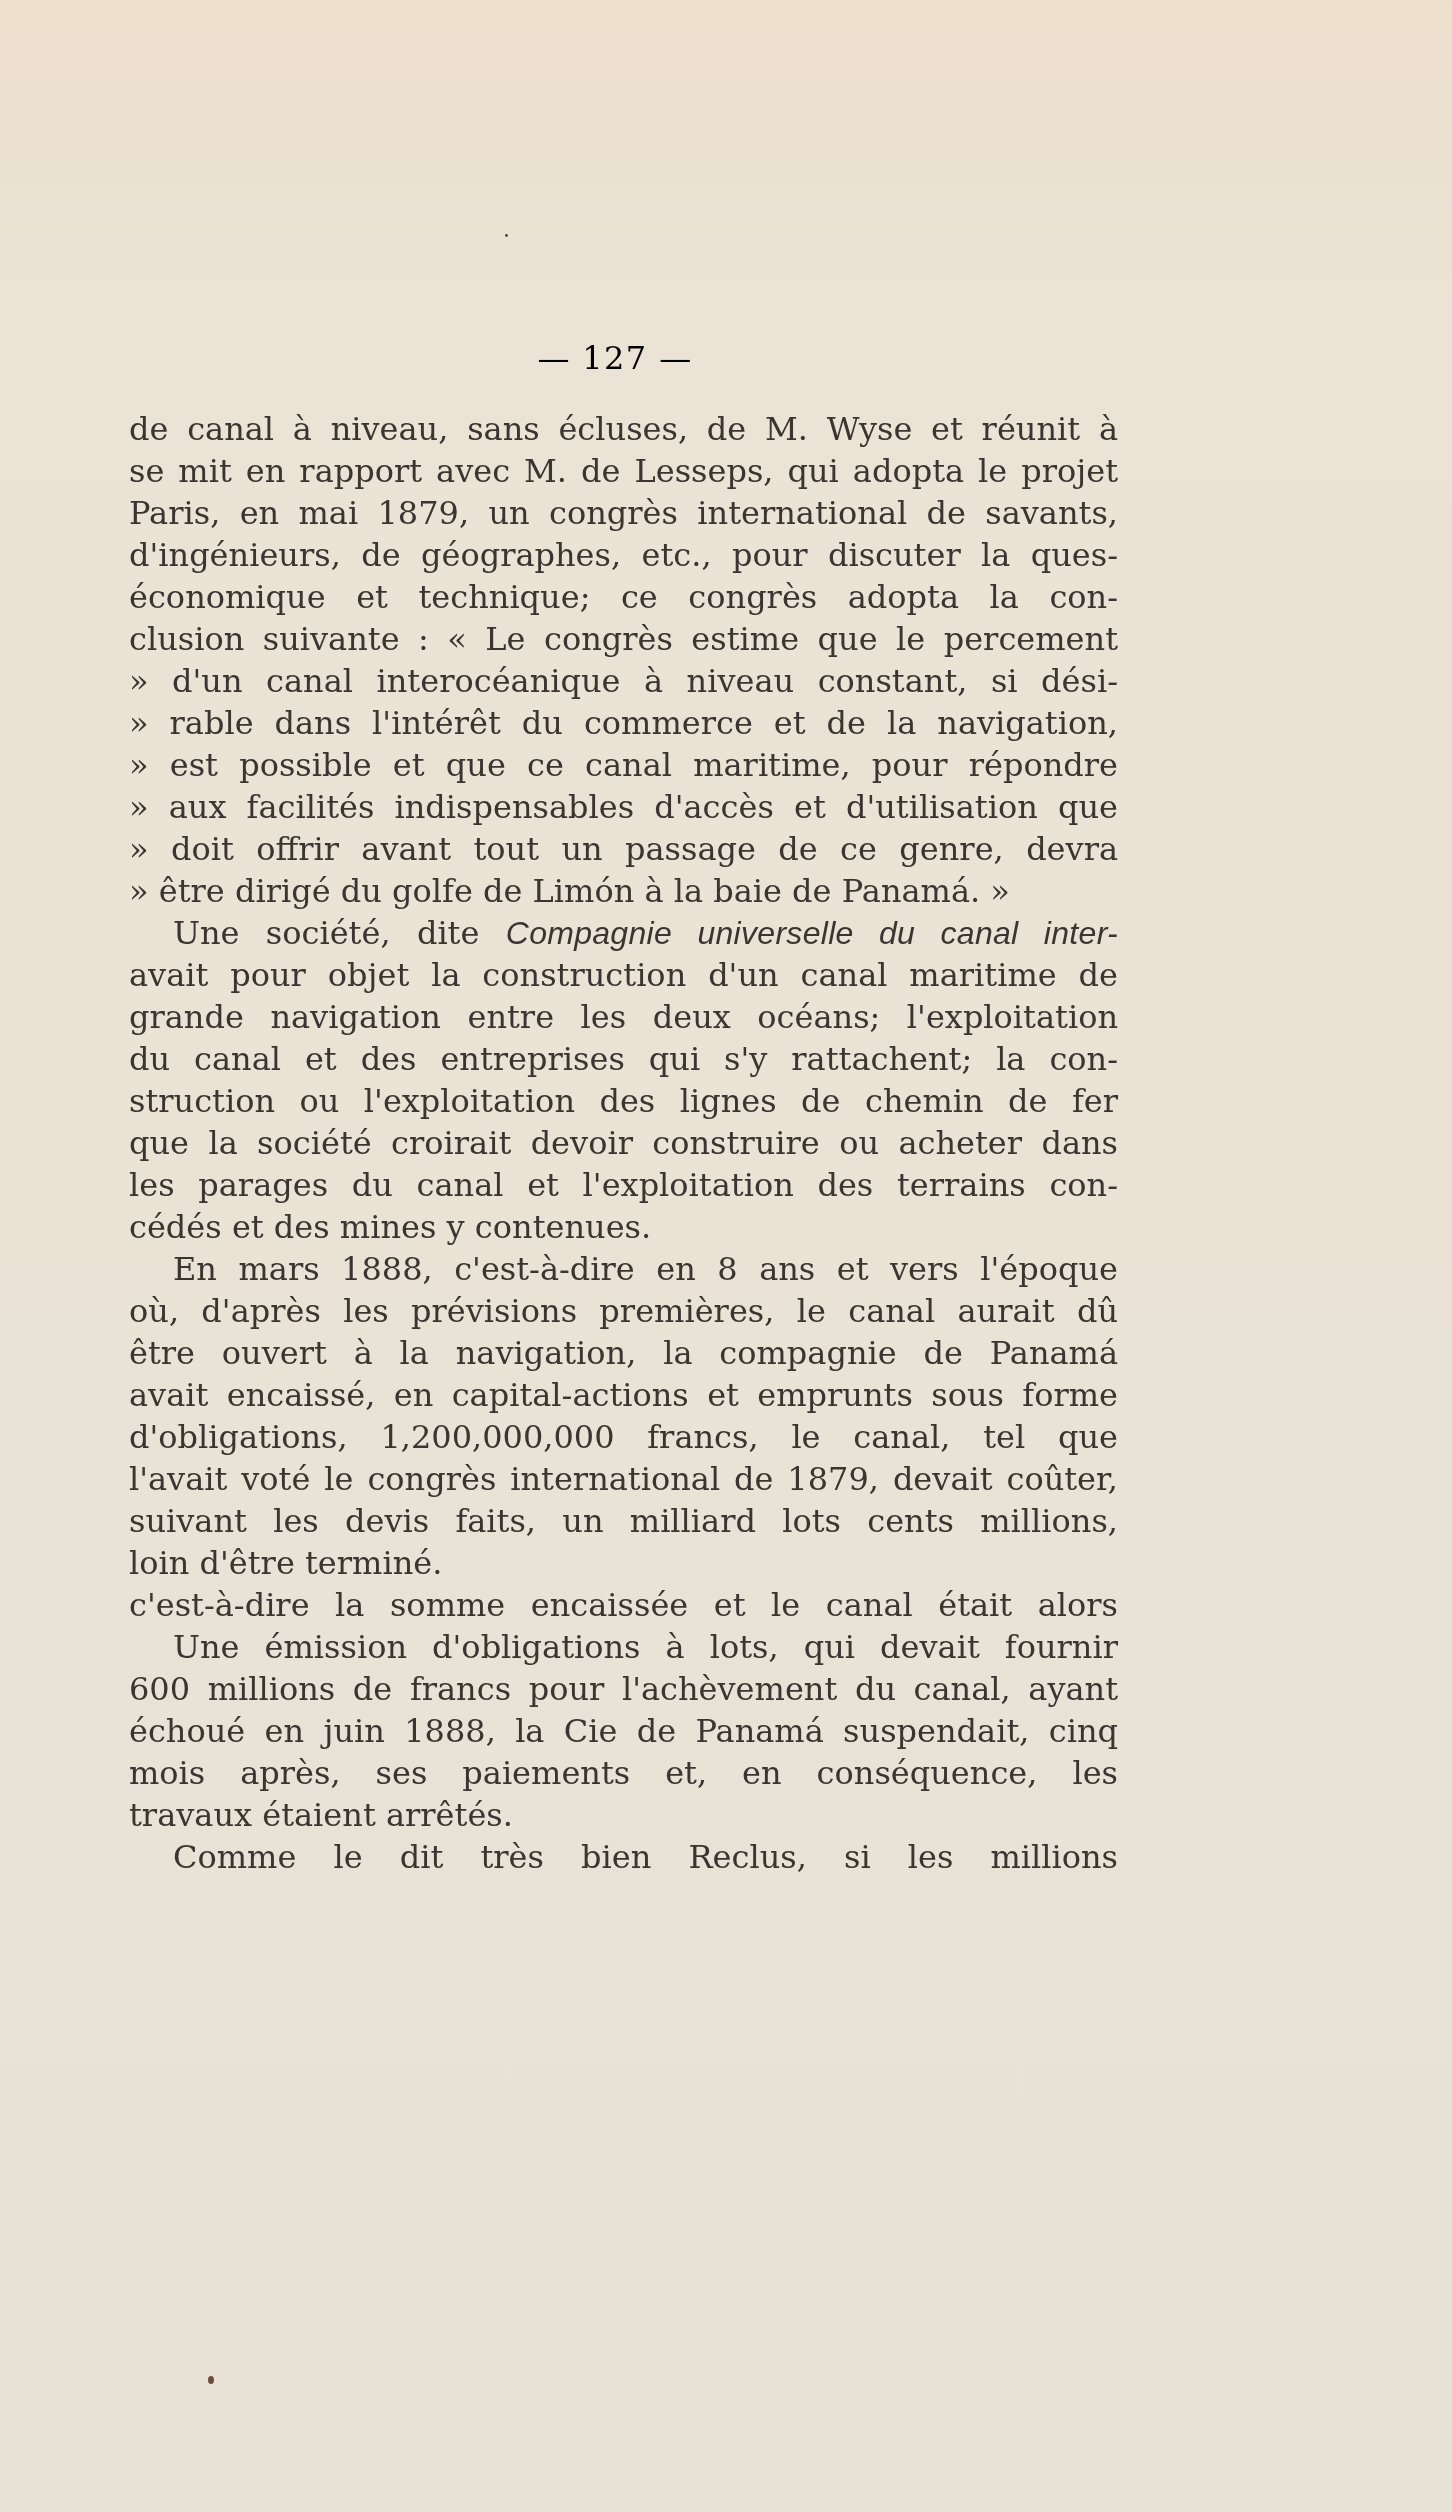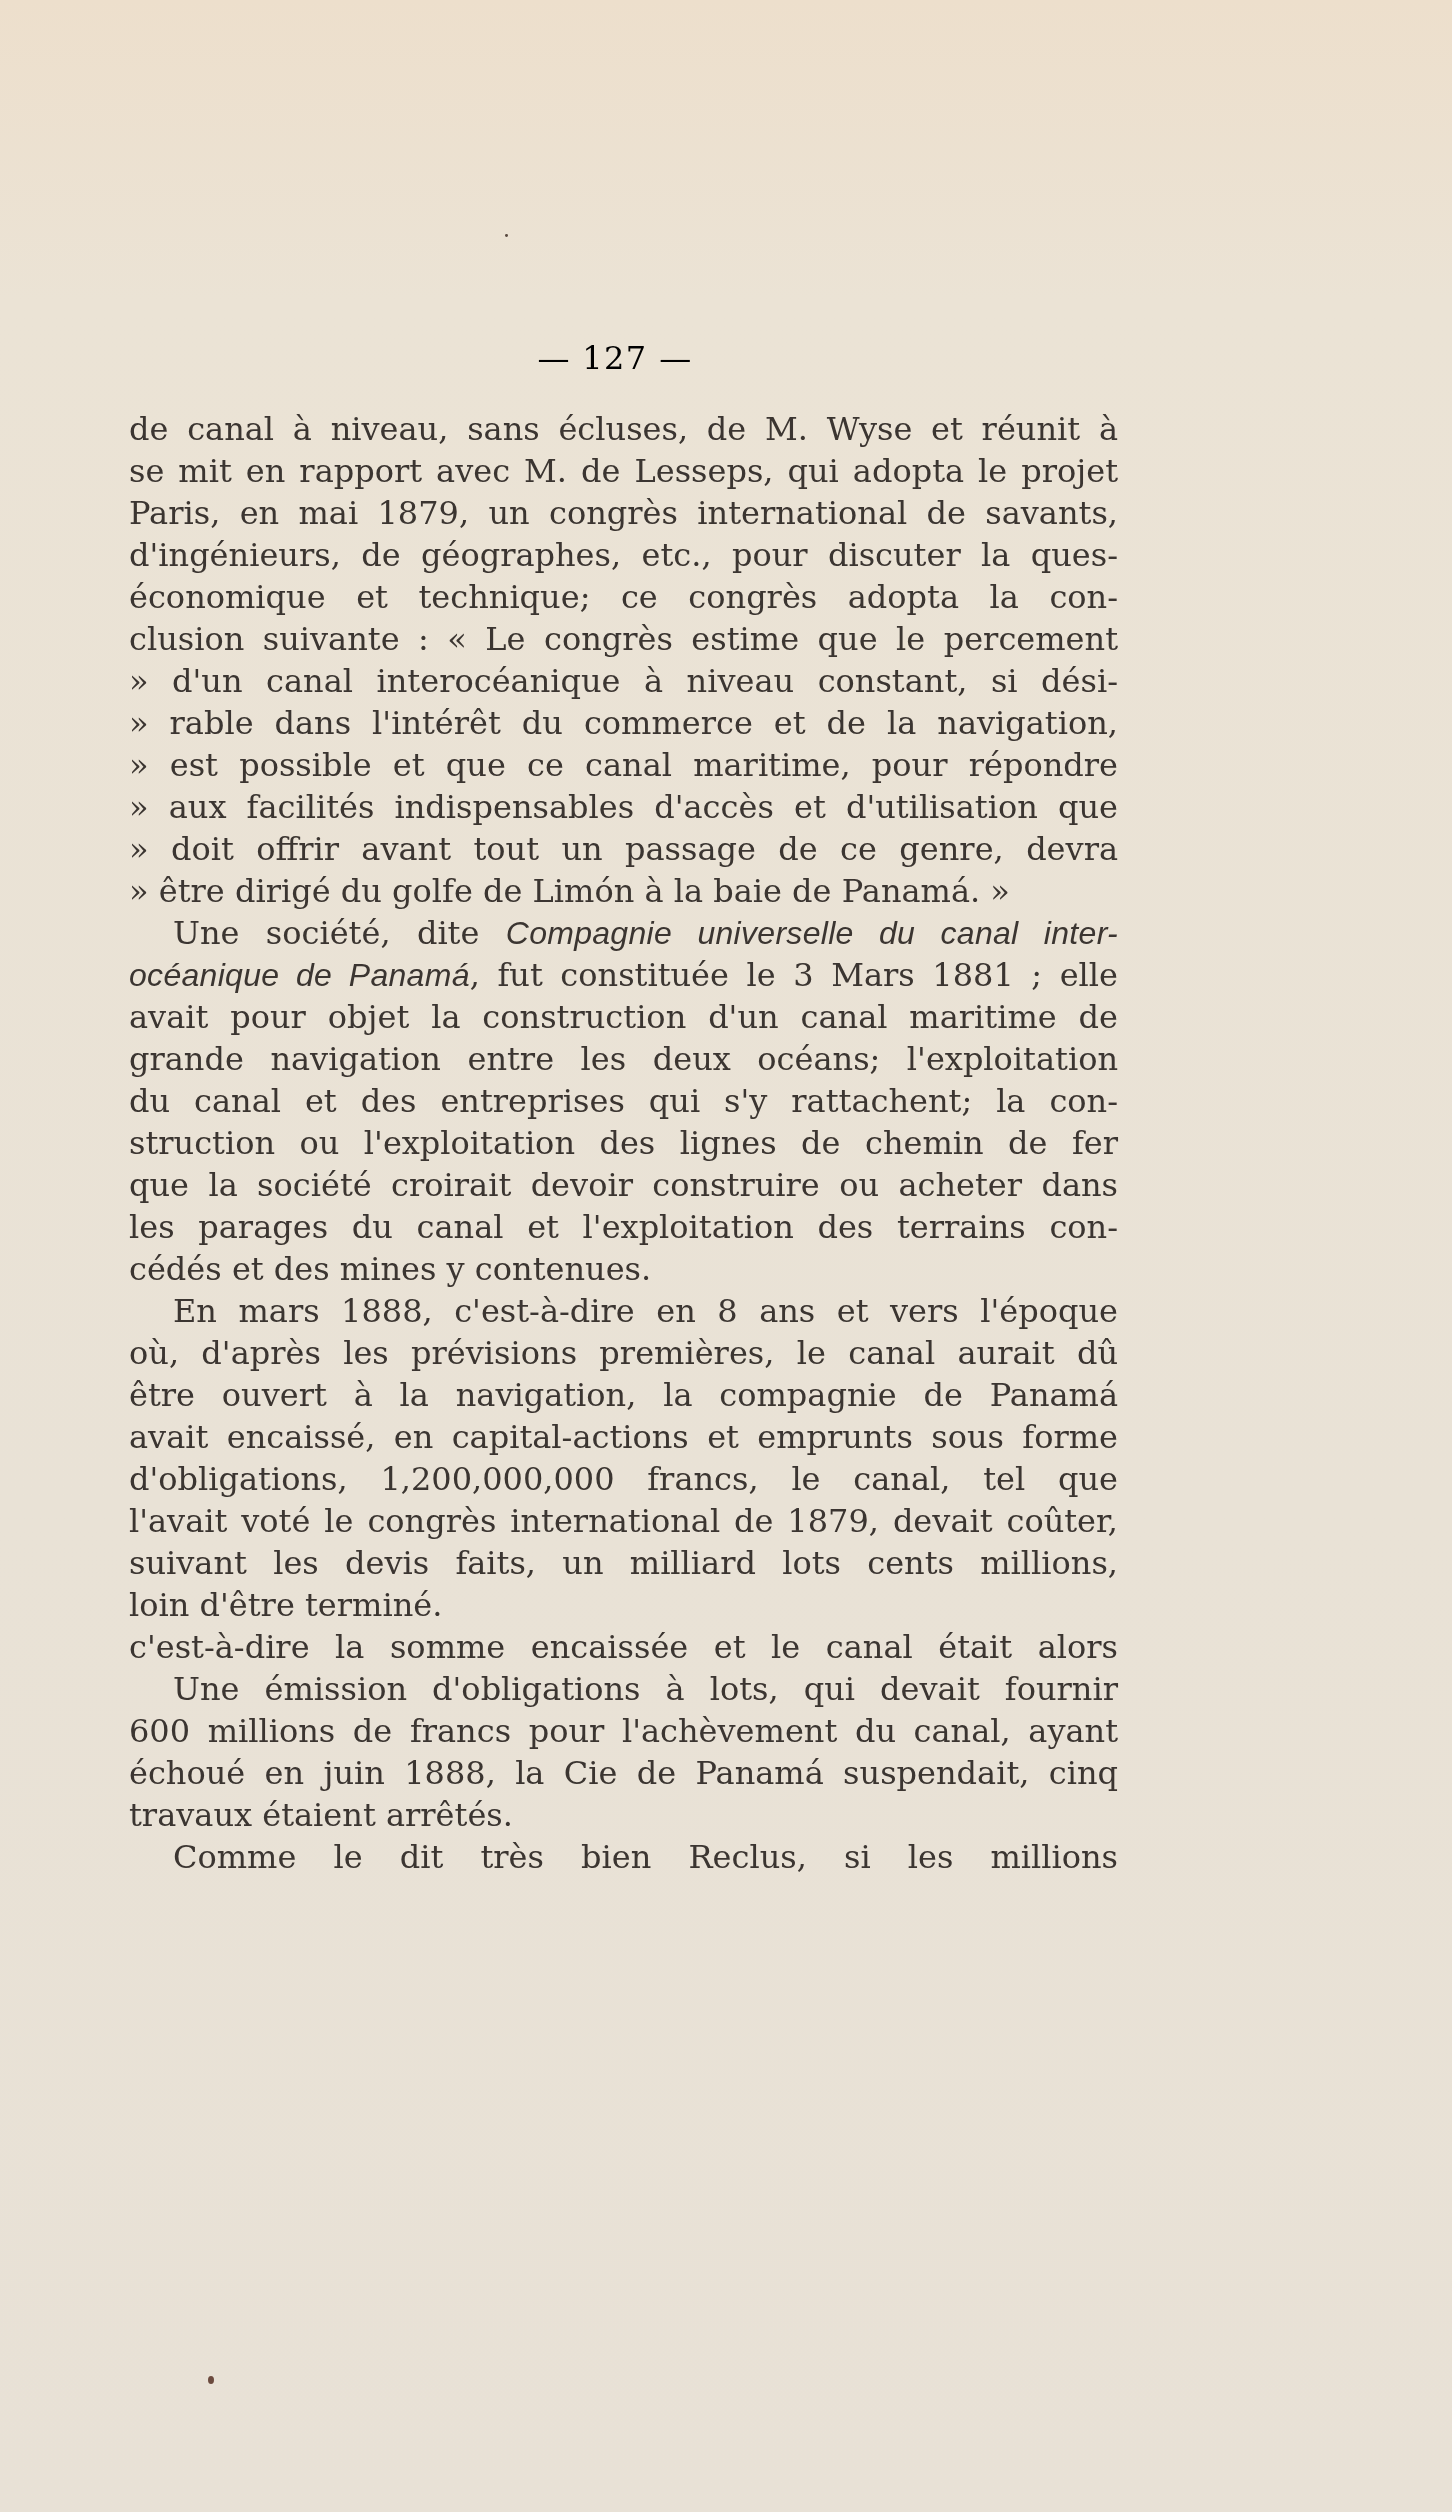--- a/index.html
+++ b/index.html
@@ -81,21 +81,20 @@
     <span class="line">économique et technique; ce congrès adopta la con-</span>
     <span class="line">clusion suivante : « Le congrès estime que le percement</span>
     <span class="line">» d'un canal interocéanique à niveau constant, si dési-</span>
     <span class="line">» rable dans l'intérêt du commerce et de la navigation,</span>
     <span class="line">» est possible et que ce canal maritime, pour répondre</span>
     <span class="line">» aux facilités indispensables d'accès et d'utilisation que</span>
     <span class="line">» doit offrir avant tout un passage de ce genre, devra</span>
     <span class="line last">» être dirigé du golfe de Limón à la baie de Panamá. »</span>
 
     <span class="line indent"><span>Une société, dite </span><em>Compagnie universelle du canal inter-</em></span>
-    <span class="line"><em>océanique de Panamá</em><span>, fut constituée le 3 Mars 1881 ; elle</span></span>
     <span class="line">avait pour objet la construction d'un canal maritime de</span>
     <span class="line">grande navigation entre les deux océans; l'exploitation</span>
     <span class="line">du canal et des entreprises qui s'y rattachent; la con-</span>
     <span class="line">struction ou l'exploitation des lignes de chemin de fer</span>
     <span class="line">que la société croirait devoir construire ou acheter dans</span>
     <span class="line">les parages du canal et l'exploitation des terrains con-</span>
     <span class="line last">cédés et des mines y contenues.</span>
 
     <span class="line indent">En mars 1888, c'est-à-dire en 8 ans et vers l'époque</span>
     <span class="line">où, d'après les prévisions premières, le canal aurait dû</span>
@@ -103,20 +102,21 @@
     <span class="line">avait encaissé, en capital-actions et emprunts sous forme</span>
     <span class="line">d'obligations, 1,200,000,000 francs, le canal, tel que</span>
     <span class="line">l'avait voté le congrès international de 1879, devait coûter,</span>
     <span class="line">suivant les devis faits, un milliard lots cents millions,</span>
     <span class="line last">loin d'être terminé.</span>
     <span class="line">c'est-à-dire la somme encaissée et le canal était alors</span>
 
     <span class="line indent">Une émission d'obligations à lots, qui devait fournir</span>
     <span class="line">600 millions de francs pour l'achèvement du canal, ayant</span>
     <span class="line">échoué en juin 1888, la Cie de Panamá suspendait, cinq</span>
+    <span class="line">mois après, ses paiements et, en conséquence, les</span>
     <span class="line last">travaux étaient arrêtés.</span>
 
     <span class="line indent">Comme le dit très bien Reclus, si les millions</span>
   </div>
 
   <div class="speck" style="left:208px;top:2376px;width:6.2px;height:8.3px;"></div>
   <div class="speck" style="left:505px;top:234px;width:2.8px;height:2.8px;background:#5a4a40;"></div>
 </div>
 
 

